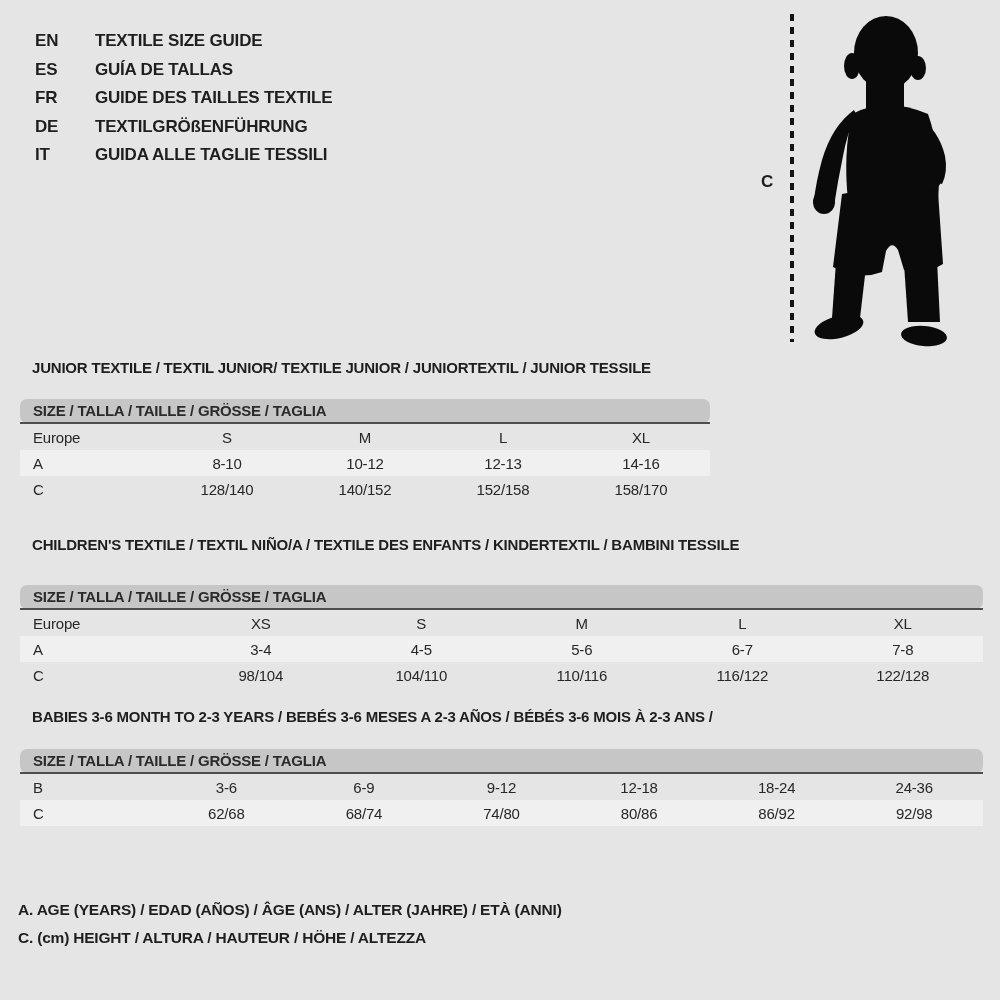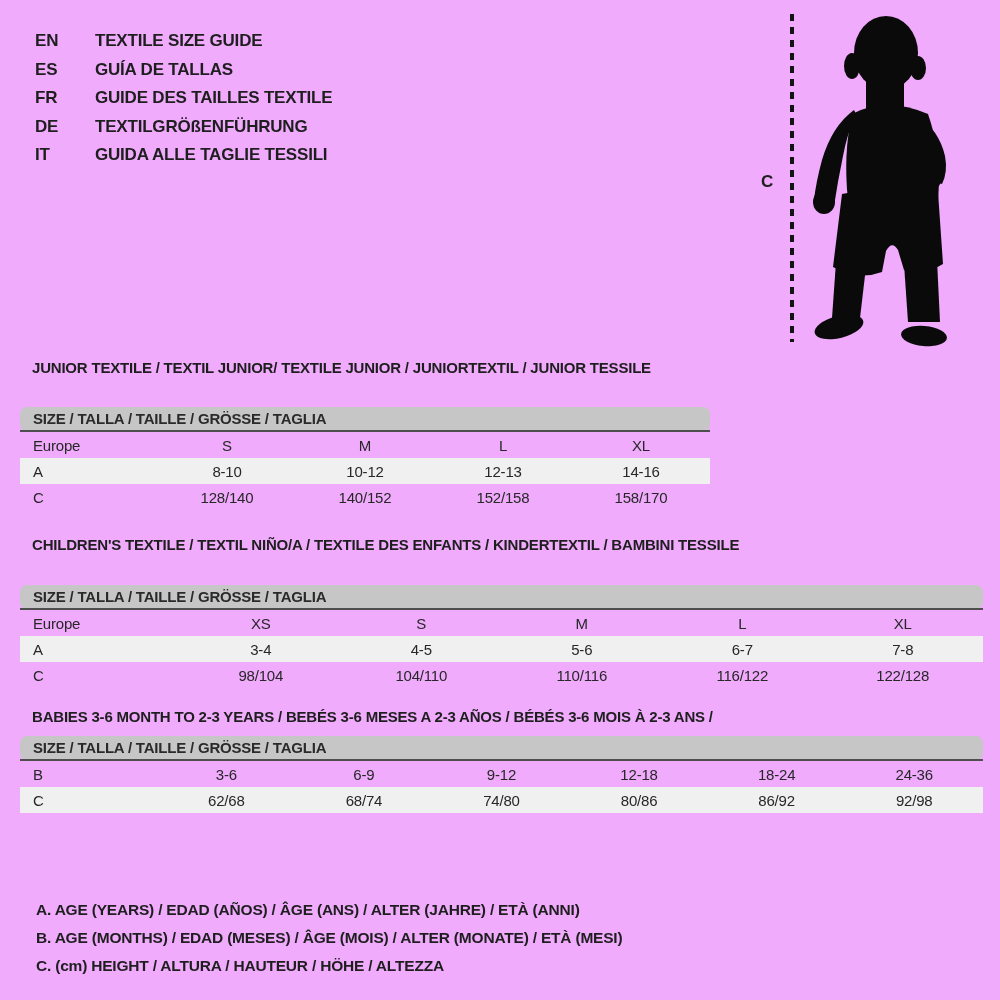--- a/index.html
+++ b/index.html
@@ -2,21 +2,21 @@
 <html><head>
 <meta charset="utf-8">
 <style>
   html,body{margin:0;padding:0;}
   body{
     width:1000px;height:1000px;background:#ffffff;
     font-family:"Liberation Sans", sans-serif;
     color:#1e1e1e;
     -webkit-font-smoothing:antialiased;
   }
-  .page{position:relative;width:1000px;height:1000px;overflow:hidden;background:#f0abfc;}
+  .page{position:relative;width:1000px;height:1000px;overflow:hidden;background:#e5e5e5;}
 
   
   .langs{position:absolute;left:35px;top:27px;}
   .lang-row{display:flex;height:28.5px;align-items:center;
     font-weight:700;font-size:17px;letter-spacing:-0.2px;}
   .lang-row .code{width:60px;}
 
   
   .height-line{position:absolute;left:790px;top:14px;width:4px;height:328px;
     background:repeating-linear-gradient(to bottom,#141414 0 7px,transparent 7px 13px);}
@@ -24,40 +24,40 @@
     font-weight:700;font-size:17px;}
   .baby{position:absolute;left:802px;top:4px;width:160px;height:346px;}
 
   
   .tsec{position:absolute;left:20px;}
   .t1{top:358px;width:690px;}
   .t2{top:535px;width:963px;}
   .t3{top:703px;width:963px;}
   .ttitle{font-weight:700;font-size:15px;line-height:20px;letter-spacing:-0.2px;
     padding-left:12px;}
-  .t1 .ttitle-block{margin-bottom:29px;}
+  .t1 .ttitle-block{margin-bottom:21px;}
   .t2 .ttitle-block{margin-bottom:30px;}
   .t3 .ttitle{line-height:28px;}
-  .t3 .ttitle-block{margin-bottom:5px;}
+  .t3 .ttitle-block{margin-bottom:18px;}
 
   table.stable{border-collapse:collapse;table-layout:fixed;width:100%;}
   th.sizebar{
     background:#c6c6c6;border-bottom:2px solid #4e4e4e;
     text-align:left;font-size:15px;font-weight:700;letter-spacing:-0.2px;
     height:23px;padding:0 0 0 13px;color:#2a2a2a;border-radius:7px;}
   table.stable td{
     height:26px;font-size:15px;font-weight:400;letter-spacing:-0.2px;
     text-align:center;padding:0;color:#272727;}
   table.stable td.rowlabel{text-align:left;padding-left:13px;}
   .t1 td.rowlabel{width:120px;}
   .t2 td.rowlabel,.t3 td.rowlabel{width:110px;}
   table.stable tr.alt{background:#f0f0f0;}
 
   
-  .notes{position:absolute;left:36px;top:896px;}
+  .notes{position:absolute;left:18px;top:896px;}
   .note-line{font-weight:700;font-size:15.5px;line-height:28px;letter-spacing:-0.2px;}
 </style>
 </head>
 <body>
 
 <div class="page">
 
   <section class="langs">
     <div class="lang-row">
       <span class="code">EN</span>
@@ -214,17 +214,16 @@
             <td>80/86</td>
             <td>86/92</td>
             <td>92/98</td>
           </tr>
         </tbody>
     </table>
   </section>
 
   <section class="notes">
     <div class="note-line">A. AGE (YEARS) / EDAD (AÑOS) / ÂGE (ANS) / ALTER (JAHRE) / ETÀ (ANNI)</div>
-    <div class="note-line">B. AGE (MONTHS) / EDAD (MESES) / ÂGE (MOIS) / ALTER (MONATE) / ETÀ (MESI)</div>
     <div class="note-line">C. (cm) HEIGHT / ALTURA / HAUTEUR / HÖHE / ALTEZZA</div>
   </section>
 
 </div>
 
 </body></html>

